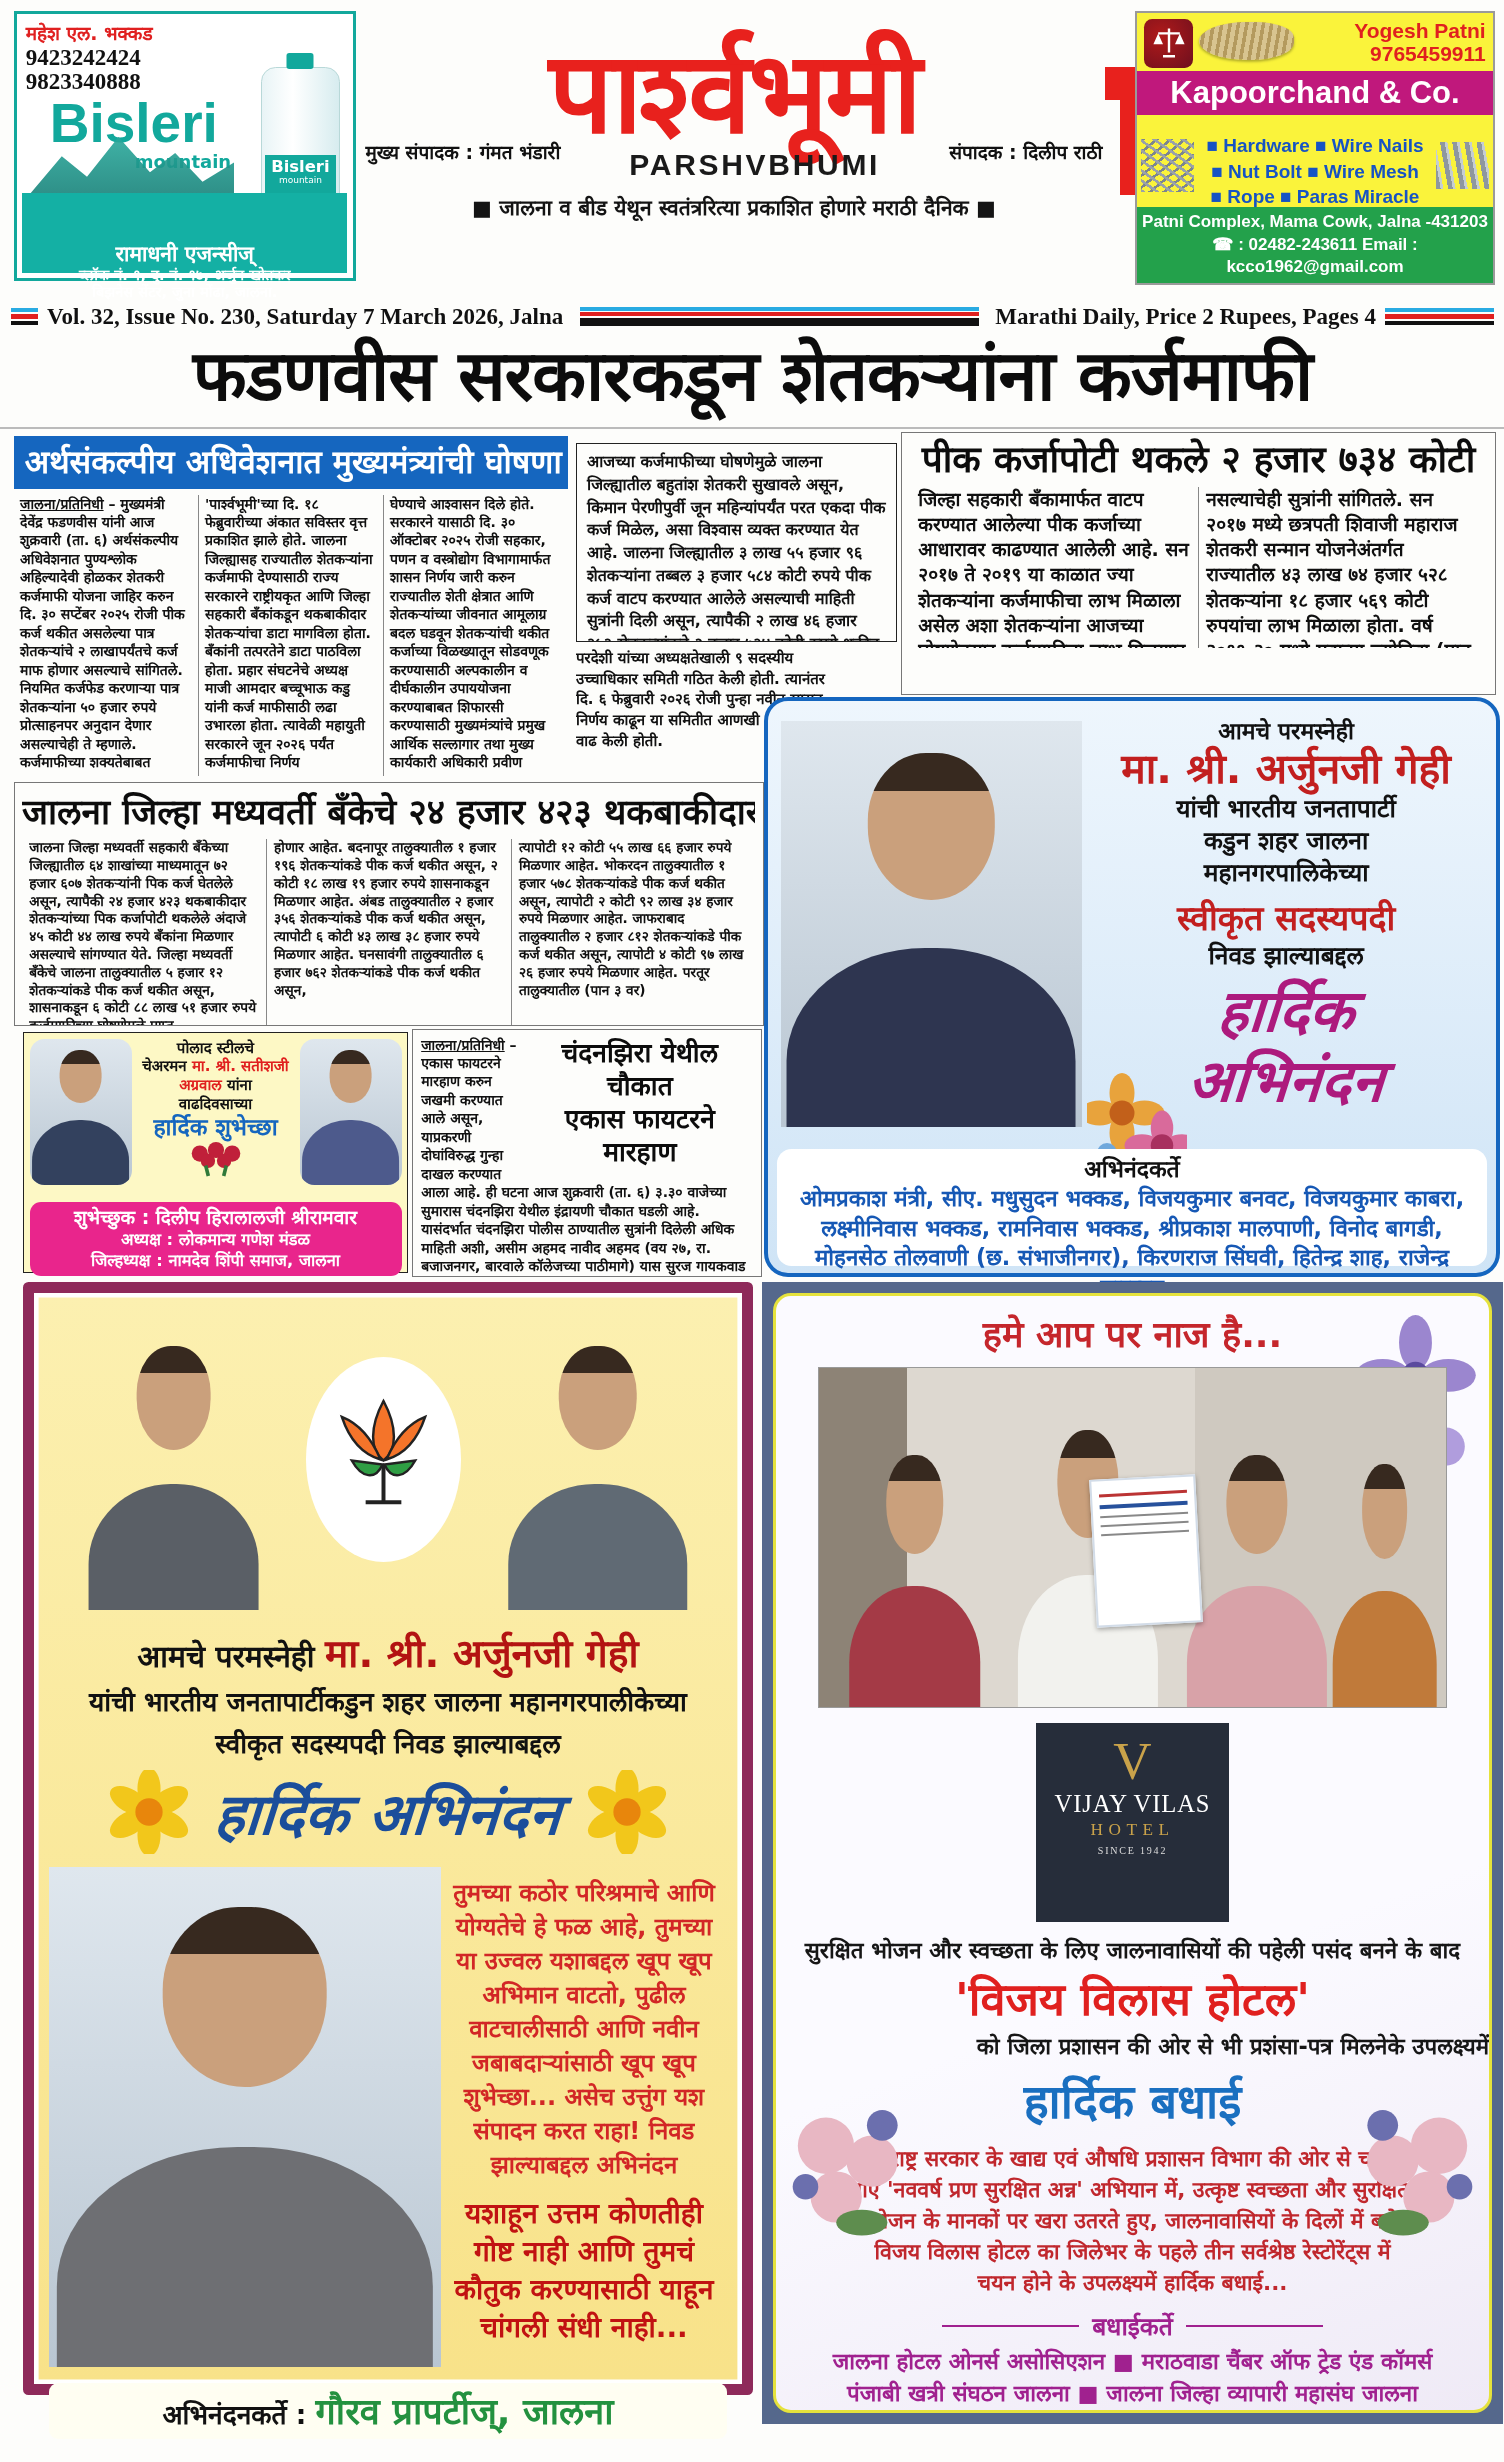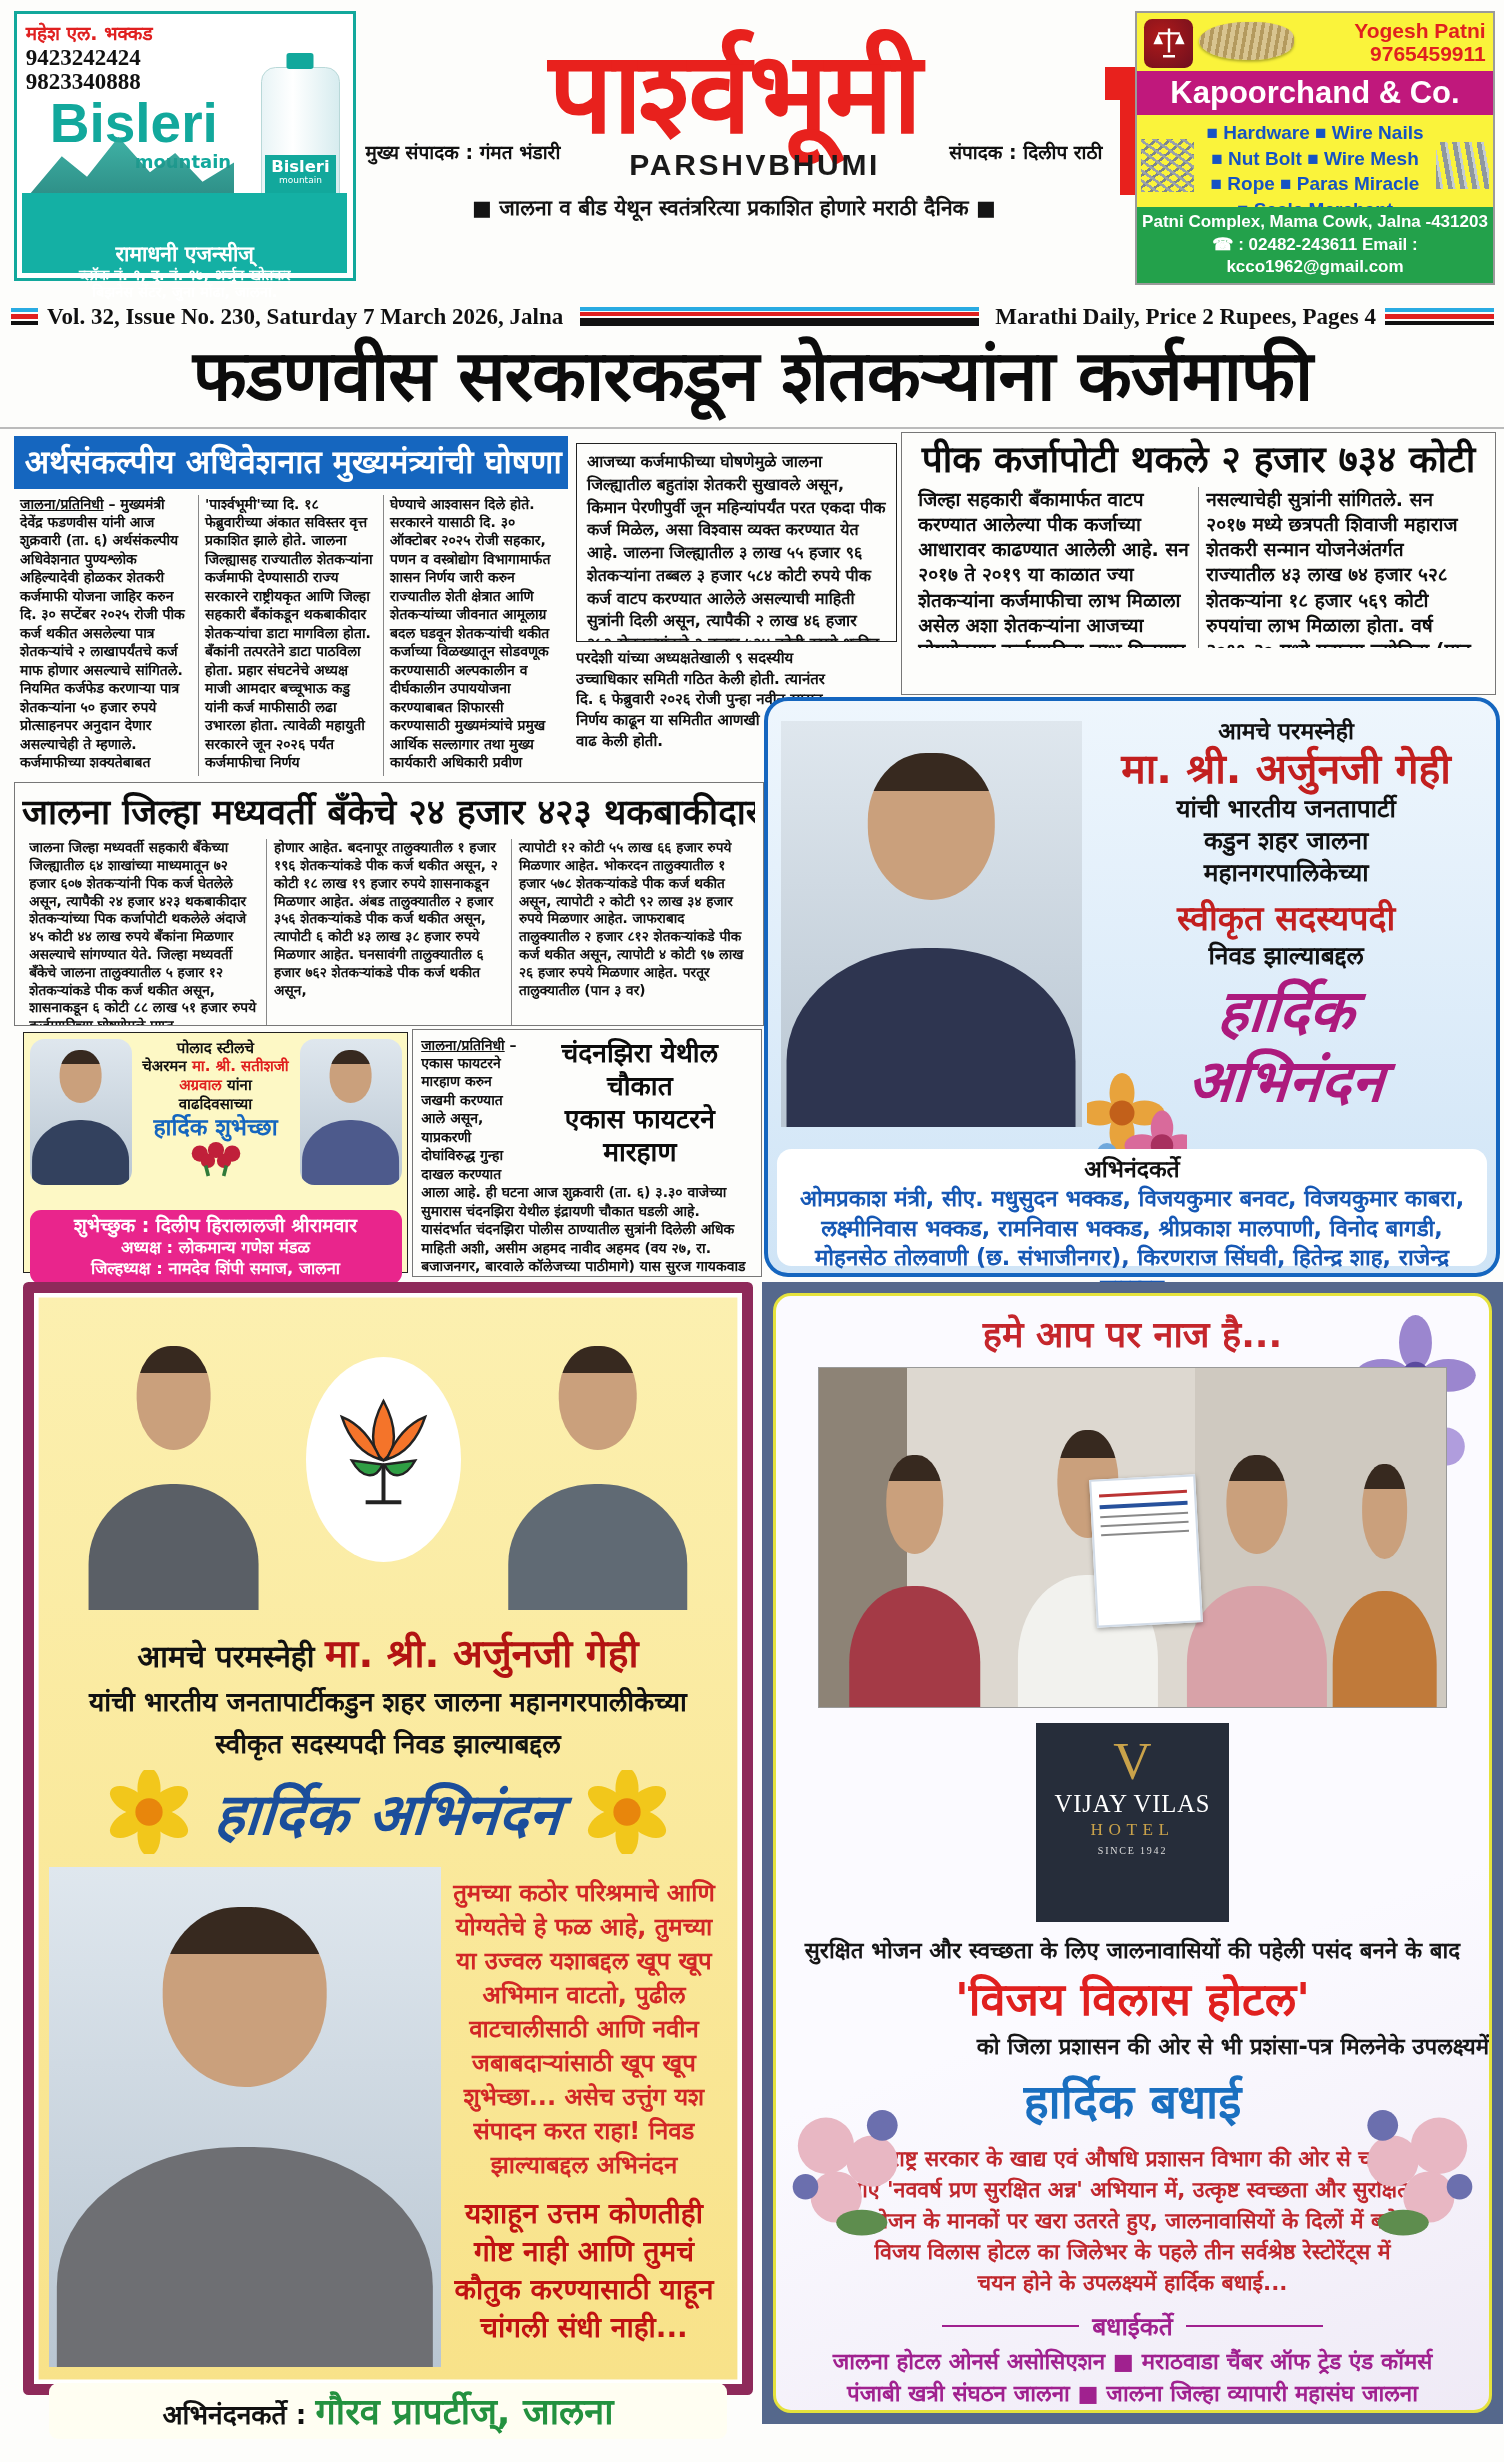--- a/index.html
+++ b/index.html
@@ -31,21 +31,21 @@
   #masthead .tagline{text-align:center;font-size:21px;font-weight:800;margin-top:11px;color:#141414;}
   #ribbon{left:1105px;top:67px;width:46px;height:33px;background:#e8211d;}
   #ribbon:after{content:"";position:absolute;right:0;top:33px;width:31px;height:95px;background:#e8211d;}
 
   #kapoor{left:1135px;top:11px;width:360px;height:274px;background:#faf33b;border:2.7px solid #9a9a9a;box-sizing:border-box;}
   #kapoor .toprow{display:flex;align-items:flex-start;padding:5.5px 7.3px 0;}
   .scalebox{width:49px;height:49px;background:radial-gradient(circle at 35% 35%,#b01a1a,#6d0f1e);border-radius:8.2px;display:flex;align-items:center;justify-content:center;}
   .ropeicon{width:95px;height:38px;margin:3.6px 5.5px 0;border-radius:50% 40% 45% 50%;background:repeating-linear-gradient(100deg,#d8c490 0 4.6px,#b49a5e 4.6px 8.2px);box-shadow:0 1.8px 2.7px rgba(0,0,0,.3);}
   #kapoor .contact{margin-left:auto;text-align:right;color:#e0201f;font-weight:800;line-height:1.1;font-size:21px;font-family:"Liberation Sans",sans-serif;}
   #kapoor .cband{background:#c0187c;color:#fff;font-weight:800;font-size:31px;text-align:center;height:44px;line-height:44px;margin-top:3.6px;font-family:"Liberation Sans",sans-serif;}
-  #kapoor .items{position:relative;color:#1653c4;font-weight:800;font-size:19px;line-height:1.35;text-align:center;padding:5px 0;font-family:"Liberation Sans",sans-serif;}
+  #kapoor .items{position:relative;color:#1653c4;font-weight:800;font-size:19px;line-height:1.35;text-align:center;padding:18px 0;font-family:"Liberation Sans",sans-serif;}
   .nailsicon{position:absolute;left:3.6px;top:24px;width:53px;height:53px;background:repeating-linear-gradient(35deg,#9aa2a8 0 2.7px,transparent 2.7px 8.2px),repeating-linear-gradient(-40deg,#7d868c 0 2.7px,transparent 2.7px 9px);}
   .boltsicon{position:absolute;right:3.6px;top:27px;width:53px;height:47px;background:repeating-linear-gradient(80deg,#8e979e 0 4.6px,#c5cdd2 4.6px 7.3px,transparent 7.3px 12px);}
   #kapoor .gband{position:absolute;left:0;right:0;bottom:0;background:#23a14b;color:#fff;font-weight:700;font-size:17px;text-align:center;line-height:1.35;padding:3.6px 0;font-family:"Liberation Sans",sans-serif;}
 
   
   #dateline{left:0;top:302px;width:1505px;height:29px;display:flex;align-items:center;padding:0 11px;box-sizing:border-box;gap:9px;}
   .miniflag{width:27px;height:17.3px;display:flex;flex-direction:column;gap:1.8px;}
   .miniflag i{display:block;height:4.6px;}
   .dl-text{font-size:23px;font-weight:700;font-family:"Liberation Serif",serif;white-space:nowrap;}
   .rule3{flex:1;display:flex;flex-direction:column;gap:1.8px;margin:0 7.3px;}
@@ -80,21 +80,21 @@
   #assault{left:412px;top:1029px;width:350px;height:248px;border:1.4px solid #777;box-sizing:border-box;padding:5.5px 8.2px;font-size:14px;line-height:1.32;font-weight:600;overflow:hidden;}
   #assault .head{float:right;width:226px;text-align:center;font-size:26.4px;line-height:1.25;font-weight:900;margin:0 0 3.6px 5.5px;color:#0c0c0c;}
 
   
   #bday{left:23px;top:1032px;width:385px;height:241px;border:1.8px solid #222;background:#fdf8c5;box-sizing:border-box;padding:5.5px;}
   #bday .top{display:flex;gap:5.5px;height:153px;}
   .photo-s{width:102px;height:146px;border-radius:14.6px;overflow:hidden;position:relative;flex:none;}
   #bday .mid{flex:1;text-align:center;font-size:15px;font-weight:700;line-height:1.25;}
   #bday .nm{color:#e0201f;font-weight:800;}
   #bday .greet{color:#1566bf;font-weight:800;font-size:23px;line-height:1.1;margin-top:1.8px;}
-  #bday .band{margin-top:18px;background:#e9258c;border-radius:11px;color:#fff;text-align:center;padding:2.7px 0 4.6px;}
+  #bday .band{margin-top:10px;background:#e9258c;border-radius:11px;color:#fff;text-align:center;padding:2.7px 0 4.6px;}
   #bday .band .l1{font-size:19px;font-weight:800;}
   #bday .band .l2{font-size:16.4px;font-weight:700;line-height:1.25;}
 
   
   #gehi{left:764px;top:697px;width:736px;height:580px;border:4.6px solid #1566bf;border-radius:24px;background:linear-gradient(180deg,#eef6fd,#cfe4f6);box-sizing:border-box;}
   #gehi .photo{position:absolute;left:12.8px;top:20px;width:301px;height:406px;}
   #gehi .txt{position:absolute;left:321px;right:12.8px;top:12.8px;text-align:center;}
   #gehi .intro{font-size:23px;font-weight:800;}
   #gehi .name{font-size:41px;font-weight:800;color:#c21f1f;line-height:1.15;}
   #gehi .l{font-size:24.6px;font-weight:800;line-height:1.3;}

